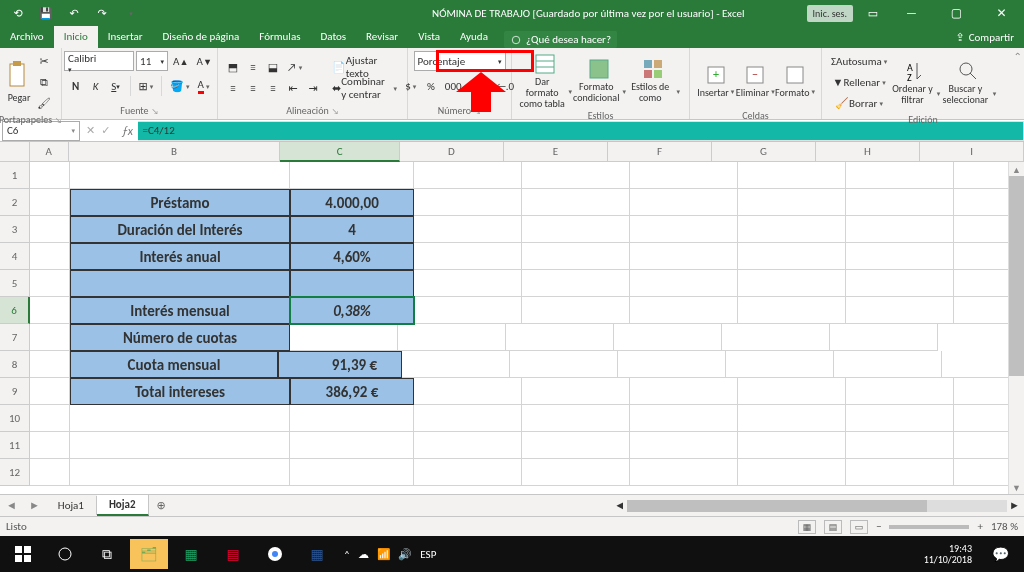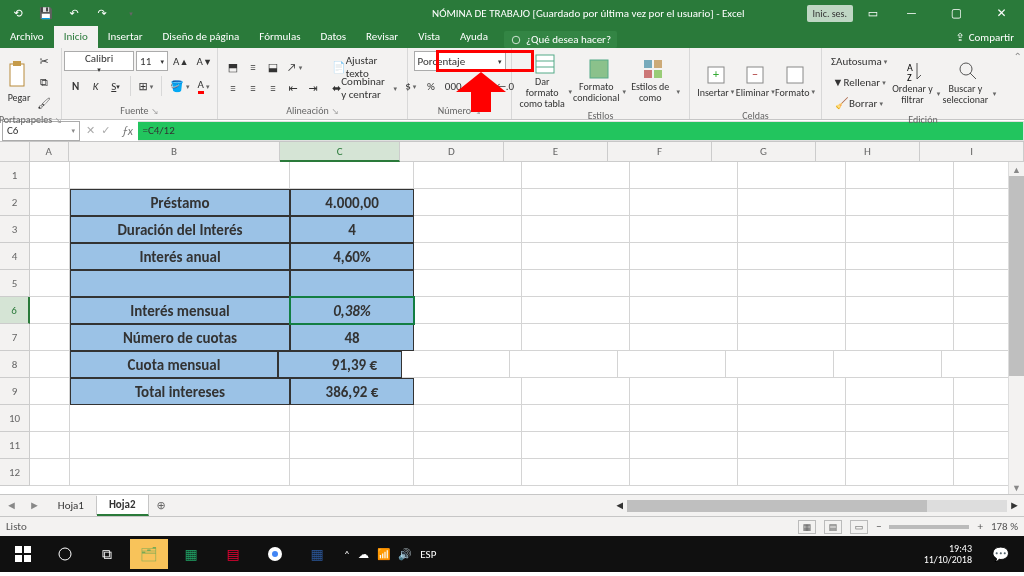--- a/index.html
+++ b/index.html
@@ -33,30 +33,30 @@
   .rbtn { display:flex; align-items:center; justify-content:center; padding:2px 3px; min-width:18px; height:20px; font-size:11px; cursor:pointer; }
   .drop::after { content:"▾"; font-size:7px; margin-left:2px; color:#666;}
   .vsep { width:1px; background:#d8d8d8; align-self:stretch; margin:0 3px;}
   .col { display:flex; flex-direction:column; gap:1px;}
   .row { display:flex; align-items:center; gap:2px;}
   .bigbtn { display:flex; flex-direction:column; align-items:center; justify-content:center; width:54px; height:58px; font-size:10px; text-align:center; line-height:1.1; cursor:pointer;}
   .bigbtn svg { width:24px; height:24px; }
   .bigbtn .bl { display:flex; align-items:center; gap:2px;}
   .bigbtn .bl::after { content:"▾"; font-size:7px; color:#666;}
 
-  .font-name { width:70px; height:20px; border:1px solid #ababab; background:#fff; padding:0 3px; font-size:11px; display:flex; align-items:center; justify-content:space-between;flex-direction:column;}
+  .font-name { width:70px; height:20px; border:1px solid #ababab; background:#fff; padding:0 3px; font-size:11px; display:flex; align-items:flex-start; justify-content:space-between;flex-direction:column;}
   .font-size { width:32px; height:20px; border:1px solid #ababab; background:#fff; padding:0 3px; font-size:11px; display:flex; align-items:center; justify-content:space-between;}
   .num-format { width:92px; height:20px; border:1px solid #ababab; background:#fff; padding:0 3px; font-size:11px; display:flex; align-items:center; justify-content:space-between; position:relative;}
 
   
   .fbar { height:22px; border-bottom:1px solid #c6c6c6; display:flex; align-items:center; background:#fff;}
   .namebox { width:78px; height:20px; border:1px solid #ababab; margin-left:2px; padding:0 4px; font-size:11px; display:flex; align-items:center; justify-content:space-between; background:#fff;}
   .fbar .fxbtn { width:22px; display:flex; align-items:center; justify-content:center; color:#777; font-size:12px; font-style:italic;}
   .fbar .fbtns { display:flex; gap:6px; padding:0 6px; color:#aaa; font-size:11px;}
-  .fbar .formula { flex:1; height:20px; border:1px solid #e0e0e0; border-left:none; padding:0 4px; font-size:11px; background:#22c55e; display:flex; align-items:center;}
+  .fbar .formula { flex:1; height:20px; border:1px solid #e0e0e0; border-left:none; padding:0 4px; font-size:11px; background:#14b8a6; display:flex; align-items:center;}
 
   
   .sheet-area { position:relative; height:352px; background:#fff; overflow:hidden;}
   .corner { position:absolute; top:0; left:0; width:30px; height:20px; background:#f3f2f1; border-right:1px solid #ccc; border-bottom:1px solid #ccc;}
   .colhdrs { position:absolute; top:0; left:30px; right:0; height:20px; display:flex; }
   .colhdr { height:20px; background:#f3f2f1; border-right:1px solid #ccc; border-bottom:1px solid #ccc; display:flex; align-items:center; justify-content:center; font-size:11px; color:#666;}
   .colhdr.selected { background:#d5e4d5; color:#2a7a3a; border-bottom:2px solid #2a7a3a; }
   .rowhdrs { position:absolute; top:20px; left:0; width:30px; }
   .rowhdr { height:27px; background:#f3f2f1; border-right:1px solid #ccc; border-bottom:1px solid #ccc; display:flex; align-items:center; justify-content:center; font-size:11px; color:#666;}
   .rowhdr.selected { background:#d5e4d5; color:#2a7a3a; border-right:2px solid #2a7a3a;}
@@ -460,21 +460,20 @@
         <div class="cell" style="width: 108px;"></div>
         <div class="cell" style="width: 108px;"></div>
         <div class="cell" style="width: 108px;"></div>
         <div class="cell" style="width: 108px;"></div>
         <div class="cell" style="width: 108px;"></div>
         <div class="cell" style="width: 108px;"></div>
       </div>
       <div class="grid-row">
         <div class="cell" style="width: 40px;"></div>
         <div class="cell data-b" style="width: 220px;">Número de cuotas</div>
-        <div class="cell data-c" style="width: 124px;">48</div>
         <div class="cell" style="width: 108px;"></div>
         <div class="cell" style="width: 108px;"></div>
         <div class="cell" style="width: 108px;"></div>
         <div class="cell" style="width: 108px;"></div>
         <div class="cell" style="width: 108px;"></div>
         <div class="cell" style="width: 108px;"></div>
       </div>
       <div class="grid-row">
         <div class="cell" style="width: 40px;"></div>
         <div class="cell data-b" style="width: 208px;">Cuota mensual</div>

